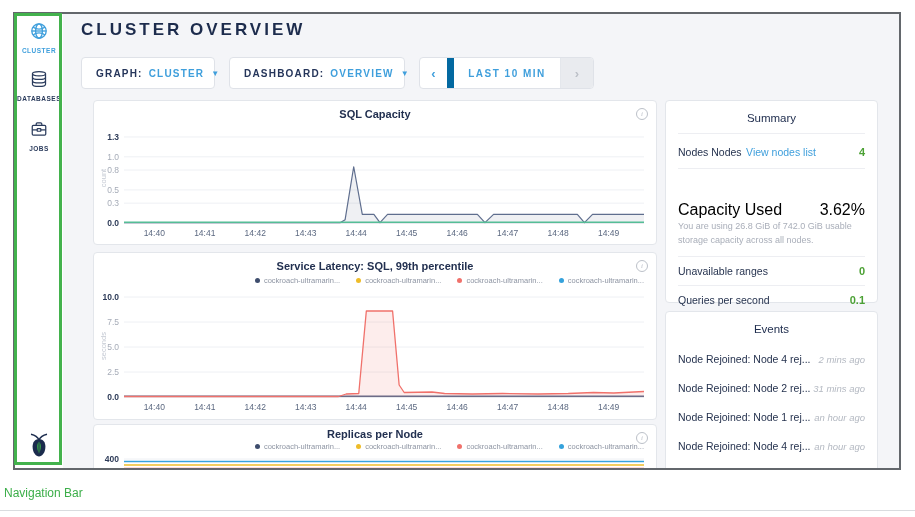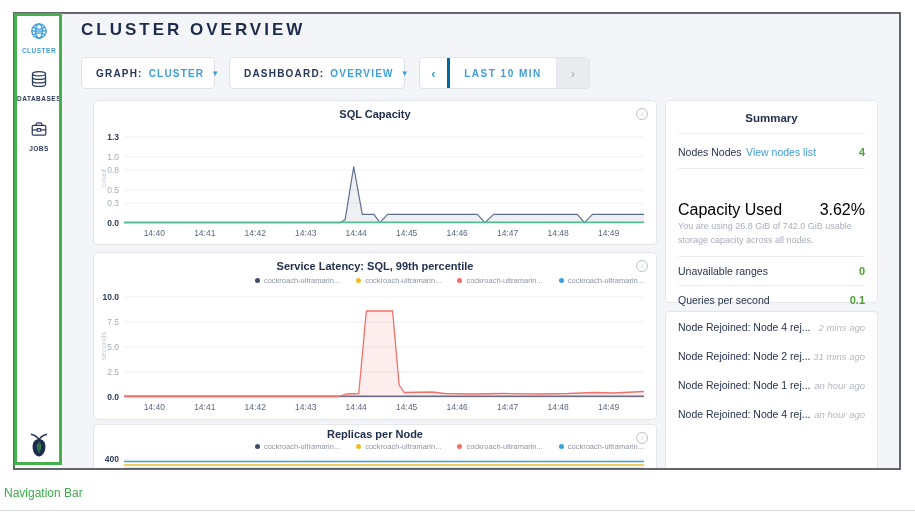--- a/index.html
+++ b/index.html
@@ -31,21 +31,21 @@
   .dd .dd-label { font-size:10px; font-weight:700; letter-spacing:1.2px; color:#25355a; margin-right:6px; }
   .dd .dd-value { font-size:10px; font-weight:700; letter-spacing:1.2px; color:#3f9fdc; }
   .dd .caret { font-size:8px; color:#3f9fdc; margin-left:7px; }
   .dd.graph { left:66px; width:104px; }
   .dd.dash  { left:214px; width:146px; }
   .timenav { position:absolute; left:404px; top:43px; height:30px; display:flex;
              border:1px solid #dfe2e8; border-radius:4px; overflow:hidden; background:#fff; }
   .tn-btn { width:27px; display:flex; align-items:center; justify-content:center;
             font-size:13px; font-weight:700; color:#3f9fdc; cursor:pointer; }
   .tn-range { width:106px; display:flex; align-items:center; justify-content:center;
-              border-left:3px solid #0369a1; border-right:1px solid #e4e7ec;
+              border-left:7px solid #0369a1; border-right:1px solid #e4e7ec;
               font-size:10px; font-weight:700; letter-spacing:1.5px; color:#3f9fdc; cursor:pointer; }
   .tn-btn.next { width:32px; background:#e9ebef; color:#bcc0c7; }
 
   
   .card { position:absolute; background:#fff; border:1px solid #e3e6eb; border-radius:4px; }
   .chart-card-1 { left:78px; top:86px;  width:562px; height:143px; }
   .chart-card-2 { left:78px; top:238px; width:562px; height:166px; }
   .chart-card-3 { left:78px; top:410px; width:562px; height:90px; }
   .summary-card { left:650px; top:86px; width:211px; height:201px; }
   .events-card  { left:650px; top:297px; width:211px; height:172px; }
@@ -62,21 +62,21 @@
   svg.chart { position:absolute; left:4px; overflow:visible; }
   .chart-card-1 svg.chart { top:28px; }
   .chart-card-2 svg.chart { top:38px; }
   .chart-card-3 svg.chart { top:28px; }
   .ytick { font:8.5px "Liberation Sans", sans-serif; fill:#a6acb8; }
   .ytick.strong { font:700 8.5px "Liberation Sans", sans-serif; fill:#2d3b58; }
   .xtick { font:8.5px "Liberation Sans", sans-serif; fill:#5b6880; }
   .ylab  { font:7.5px "Liberation Sans", sans-serif; fill:#c4c9d3; text-anchor:middle; }
 
   
-  .panel-title { text-align:center; font-size:11.5px; font-weight:700; color:#223050; padding:11px 0 9px; }
+  .panel-title { text-align:center; font-size:11.5px; font-weight:400; color:#223050; padding:11px 0 9px; }
   .summary-card .rows, .events-card .rows { padding:0 12px; }
   .srow { display:flex; justify-content:space-between; align-items:baseline; padding:8px 0; border-top:1px solid #edeef2; }
   .srow .lbl { font-size:10.5px; color:#26334f; }
   .srow .val { font-size:11px; font-weight:700; color:#4ca135; }
   .link { color:#3f9fdc; font-size:10.5px; cursor:pointer; }
   .cap-note { font-size:9px; color:#a9aeb9; line-height:1.5; padding:0 0 9px; margin-top:-3px; }
   .cap-block { border-top:1px solid #edeef2; }
   .cap-head { display:flex; justify-content:space-between; align-items:baseline; padding:8px 0 4px;margin-top:24px; }
 
   
@@ -307,20 +307,21 @@
         <span class="val">10.5 ms</span>
       </div>
       <div class="srow">
         <span class="lbl">P99 latency</span>
         <span class="val">285.2 ms</span>
       </div>
     </div>
   </div>
 
   <div class="card events-card">
+    <div class="panel-title">Events</div>
     <div class="rows">
       <div class="erow">
         <span class="etext">Node Rejoined: Node 4 rej...</span>
         <span class="etime">2 mins ago</span>
       </div>
       <div class="erow">
         <span class="etext">Node Rejoined: Node 2 rej...</span>
         <span class="etime">31 mins ago</span>
       </div>
       <div class="erow">

